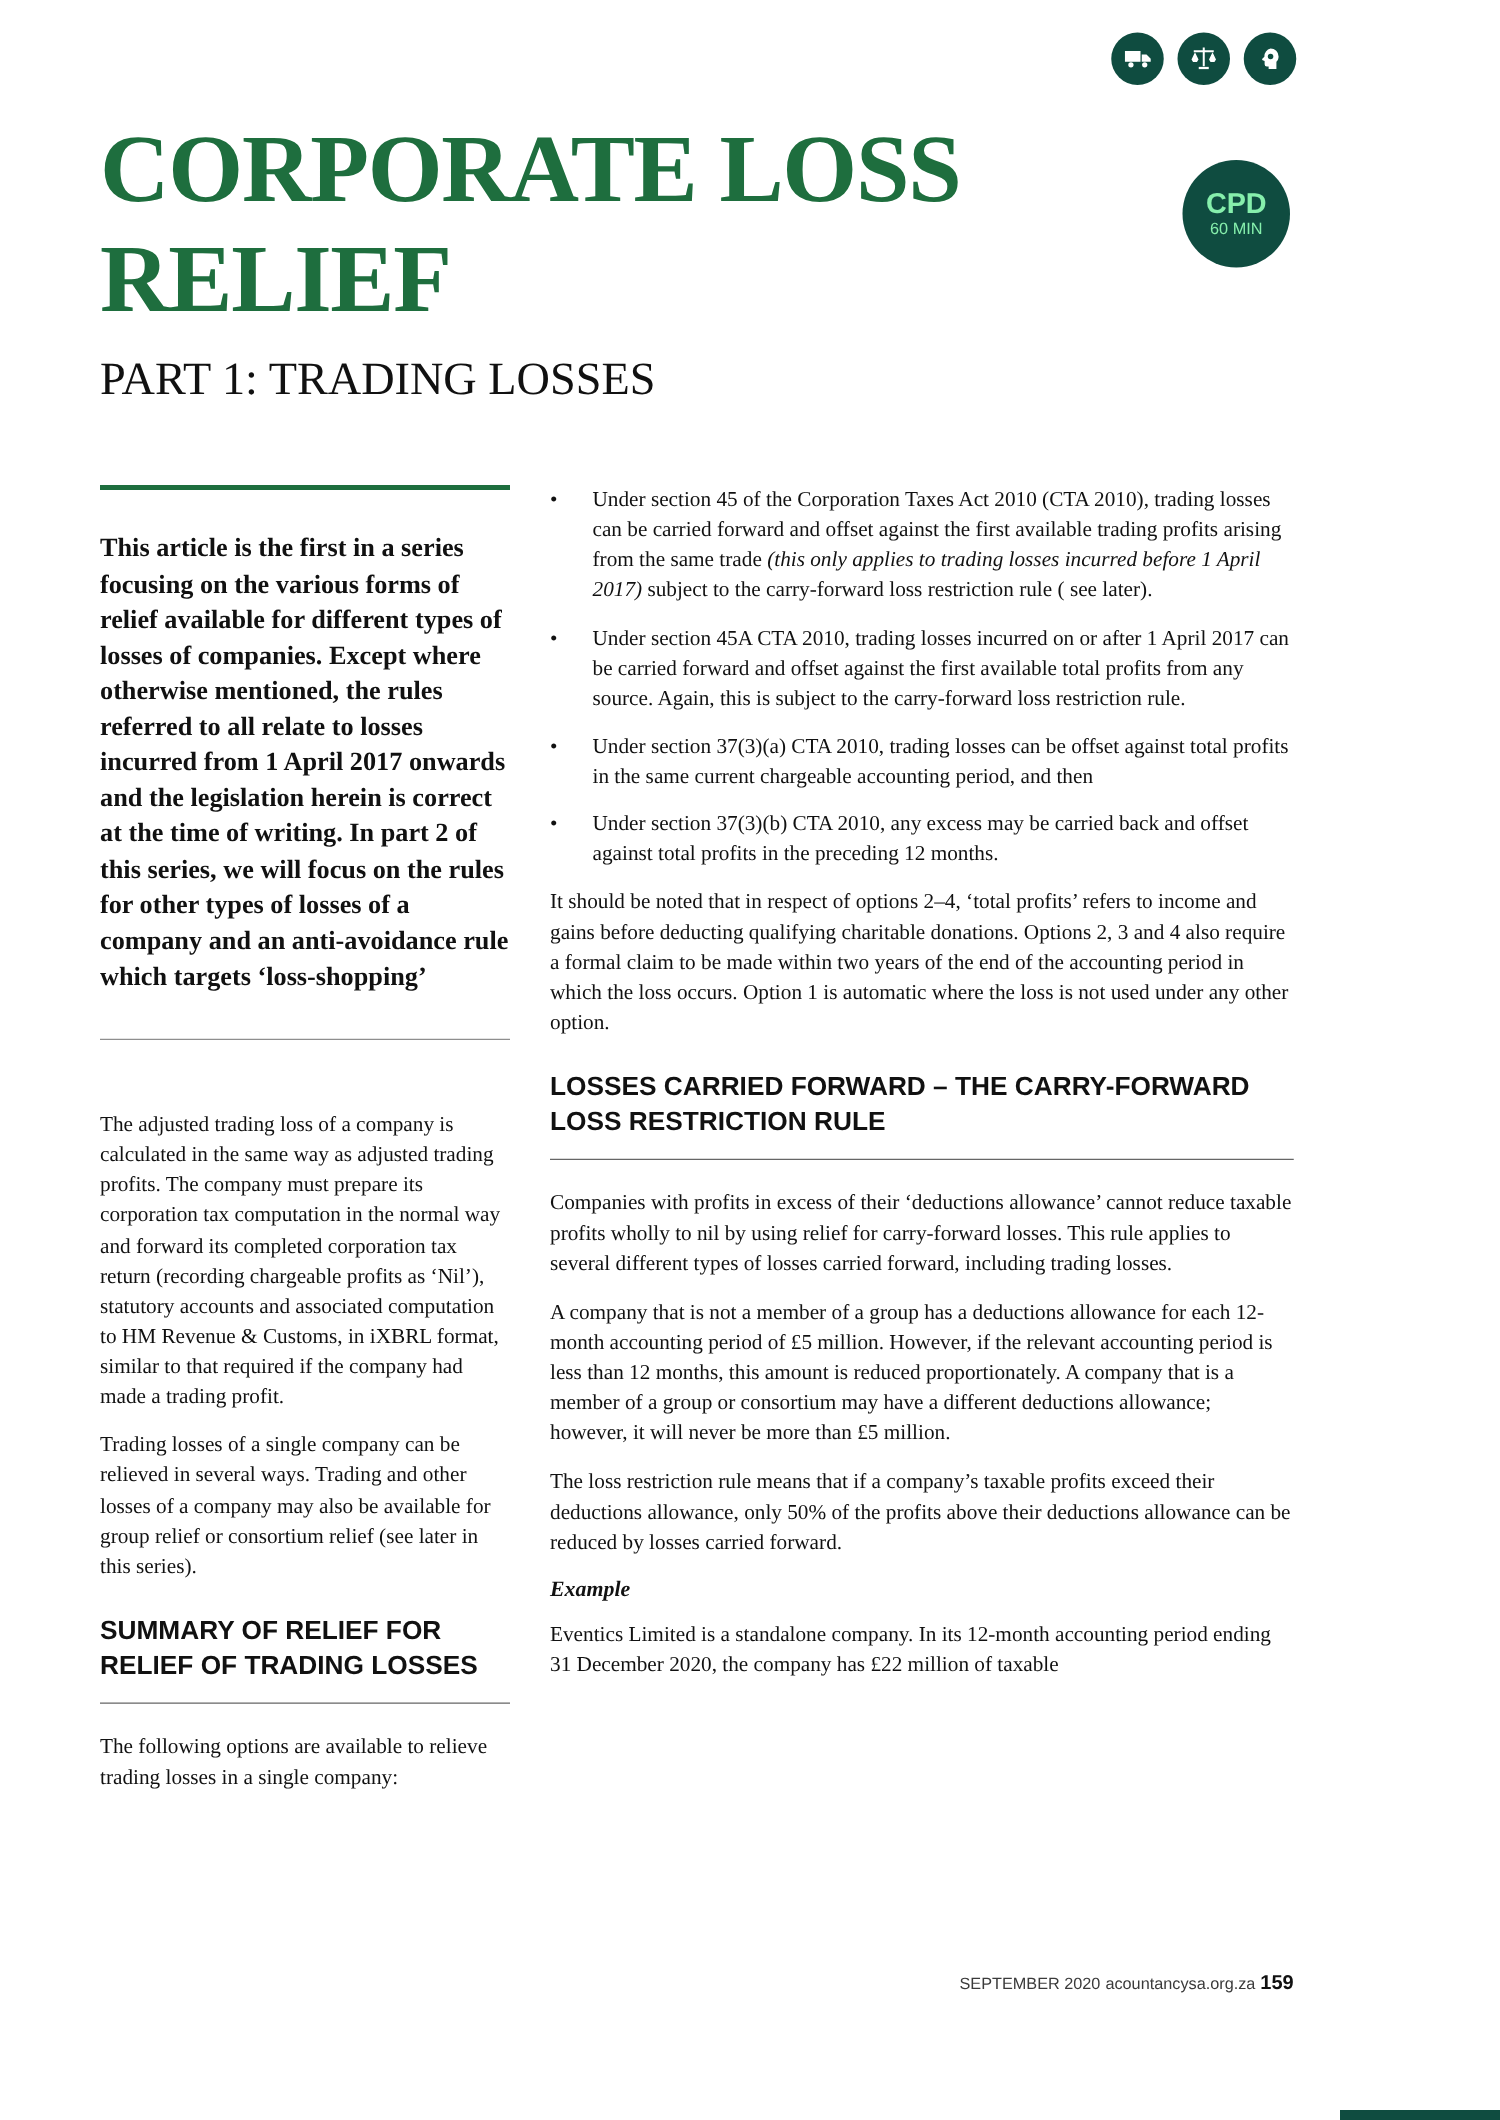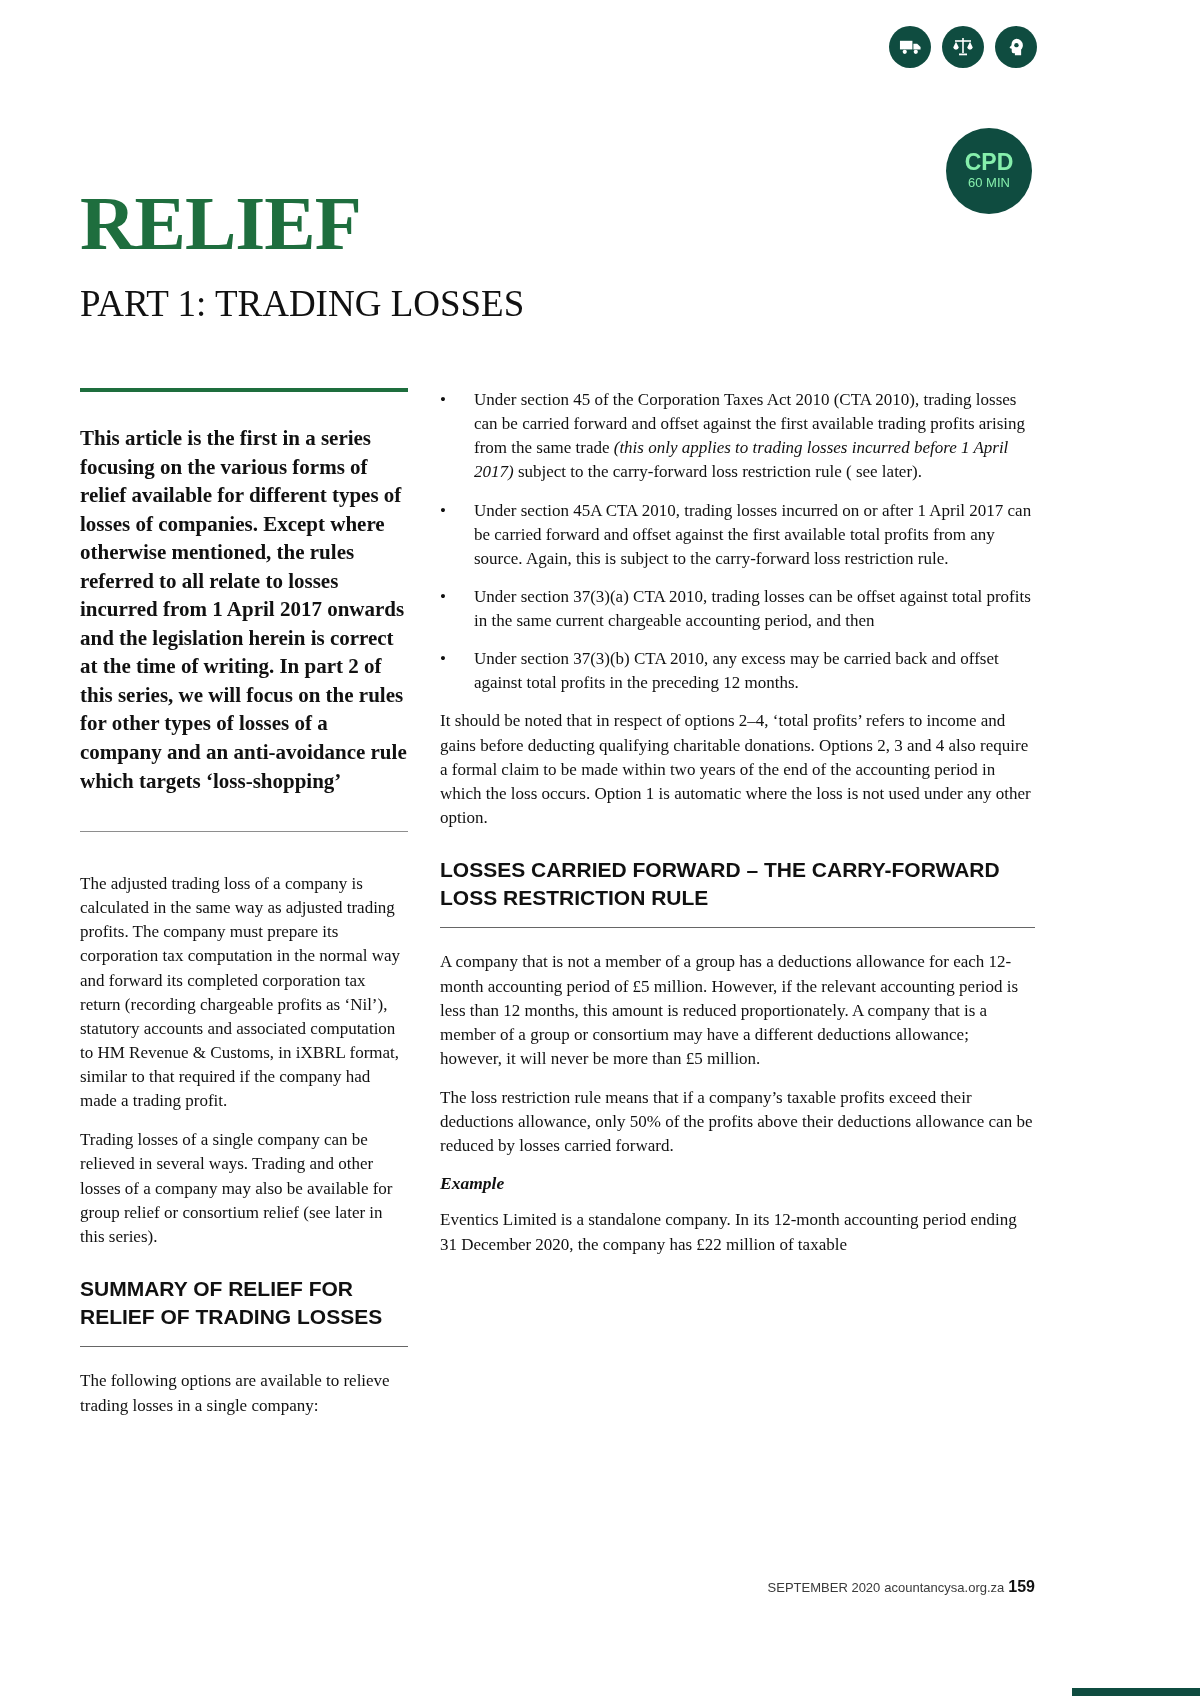--- a/index.html
+++ b/index.html
@@ -42,21 +42,21 @@
   .columns {
     position: absolute; left: 80px; top: 388px; width: 955px;
     display: flex; gap: 32px; align-items: flex-start;
   }
   .col-left { width: 328px; flex: none; }
   .col-right { flex: 1; min-width: 0; }
 
   .green-rule { height: 4px; background: #1e6e3e; }
   .intro { font-weight: bold; font-size: 21px; line-height: 1.36; margin-top: 32px; color: #111; }
   .thin-rule { height: 1px; background: #8e8e8e; margin-top: 36px; }
-  .left-body { margin-top: 40px; }
+  .left-body { margin-top: 56px; }
 
   p.body-p { font-size: 17px; line-height: 1.42; margin: 0 0 15px; }
 
   .section-heading {
     font-family: "Liberation Sans", sans-serif; font-weight: bold;
     font-size: 21px; line-height: 1.32; margin: 26px 0 0; color: #111;
   }
   .heading-rule { height: 1px; background: #666; margin: 16px 0 22px; }
 
   ul.bullets { list-style: none; margin: 0 0 6px; padding: 0; }
@@ -106,21 +106,21 @@
     <div class="circle-icon">
       <svg viewBox="0 0 24 24" width="22" height="22" fill="#fff" aria-hidden="true">
         <path d="M12.5 3a7 7 0 0 1 7 7c0 1.9-.7 3.4-1.9 4.7V21h-6.8v-2.3H9.3a2 2 0 0 1-2-2V14l-1.7-.7c-.5-.2-.6-.8-.3-1.2l1.8-1.9A7 7 0 0 1 12.5 3z"></path>
         <circle cx="12.5" cy="10" r="2.4" fill="#0f4c40"></circle>
       </svg>
     </div>
   </div>
 
   <div class="header">
     <h1 class="title">
-      <br>
+      <span>CORPORATE LOSS</span><br>
       <span>RELIEF</span>
     </h1>
     <div class="subtitle">PART 1: TRADING LOSSES</div>
   </div>
 
   <div class="cpd-badge">
     <span class="cpd-label">CPD</span>
     <span class="cpd-min">60 MIN</span>
   </div>
 
@@ -160,20 +160,21 @@
           <span class="bullet-marker">•</span>
           <span class="bullet-text">Under section 37(3)(b) CTA 2010, any excess may be carried back and offset against total profits in the preceding 12 months.</span>
         </li>
       </ul>
 
       <p class="body-p">It should be noted that in respect of options 2–4, ‘total profits’ refers to income and gains before deducting qualifying charitable donations. Options 2, 3 and 4 also require a formal claim to be made within two years of the end of the accounting period in which the loss occurs. Option 1 is automatic where the loss is not used under any other option.</p>
 
       <h2 class="section-heading">LOSSES CARRIED FORWARD – THE CARRY-FORWARD LOSS RESTRICTION RULE</h2>
       <div class="heading-rule"></div>
 
+      <p class="body-p">Companies with profits in excess of their ‘deductions allowance’ cannot reduce taxable profits wholly to nil by using relief for carry-forward losses. This rule applies to several different types of losses carried forward, including trading losses.</p>
       <p class="body-p">A company that is not a member of a group has a deductions allowance for each 12-month accounting period of £5 million. However, if the relevant accounting period is less than 12 months, this amount is reduced proportionately. A company that is a member of a group or consortium may have a different deductions allowance; however, it will never be more than £5 million.</p>
       <p class="body-p">The loss restriction rule means that if a company’s taxable profits exceed their deductions allowance, only 50% of the profits above their deductions allowance can be reduced by losses carried forward.</p>
 
       <p class="example-label">Example</p>
       <p class="body-p">Eventics Limited is a standalone company. In its 12-month accounting period ending 31 December 2020, the company has £22 million of taxable</p>
     </div>
   </div>
 
   <div class="footer">
     <span>SEPTEMBER 2020</span>

